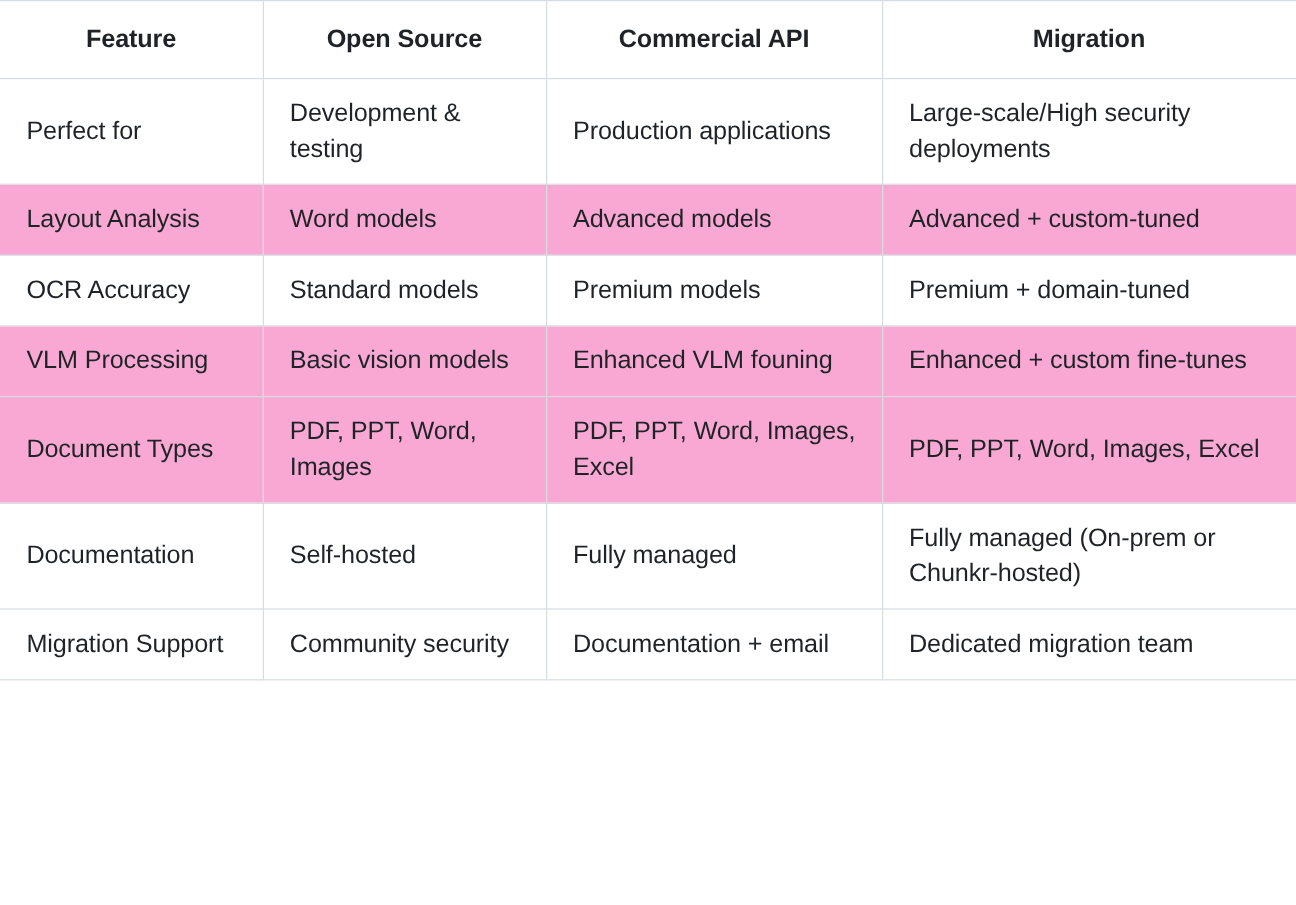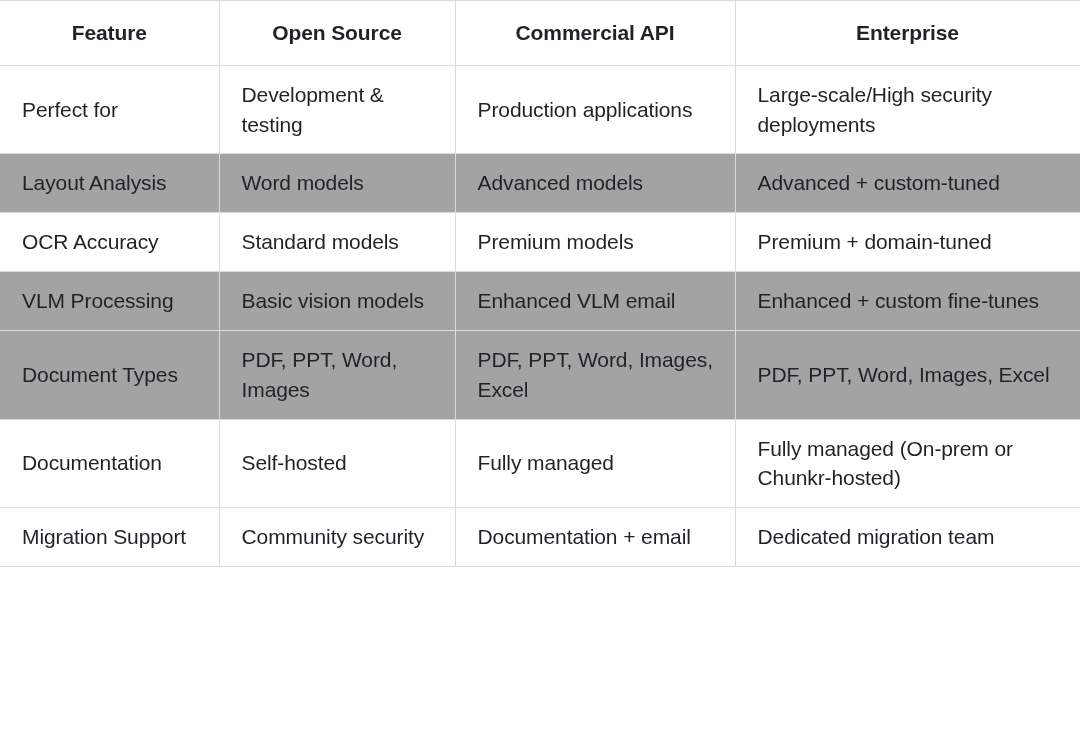--- a/index.html
+++ b/index.html
@@ -54,21 +54,21 @@
     font-weight: 700;
     text-align: center;
     padding: 17px 14px;
     font-size: 21px;
     height: 60px;
     box-sizing: border-box;
   }
 
   
   table.comparison tbody tr.row-odd  > td { background: #ffffff; }
-  table.comparison tbody tr.row-even > td { background: #a3a3a3; }
+  table.comparison tbody tr.row-even > td { background: #f9a8d4; }
 
   table.comparison td.cell-feature {
     font-weight: 400;
     padding: 14px 18px 14px 22px;
   }
   table.comparison td.cell-value {
     font-weight: 400;
     padding: 14px 16px 14px 22px;
   }
 
@@ -132,21 +132,21 @@
       <col class="c-feature">
       <col class="c-oss">
       <col class="c-api">
       <col class="c-ent">
     </colgroup>
     <thead>
       <tr>
         <th>Feature</th>
         <th>Open Source</th>
         <th>Commercial API</th>
-        <th>Enterprise</th>
+        <th>Migration</th>
       </tr>
     </thead>
     <tbody>
 
       <tr class="row-odd">
         <td class="cell-feature">Perfect for</td>
         <td class="cell-value">Development &amp; testing</td>
         <td class="cell-value">Production applications</td>
         <td class="cell-value">Large-scale/High security deployments</td>
       </tr>
@@ -161,21 +161,21 @@
       <tr class="row-odd">
         <td class="cell-feature">OCR Accuracy</td>
         <td class="cell-value">Standard models</td>
         <td class="cell-value">Premium models</td>
         <td class="cell-value">Premium + domain-tuned</td>
       </tr>
 
       <tr class="row-even">
         <td class="cell-feature">VLM Processing</td>
         <td class="cell-value">Basic vision models</td>
-        <td class="cell-value">Enhanced VLM email</td>
+        <td class="cell-value">Enhanced VLM founing</td>
         <td class="cell-value">Enhanced + custom fine-tunes</td>
       </tr>
 
 
       <tr class="row-even">
         <td class="cell-feature">Document Types</td>
         <td class="cell-value">PDF, PPT, Word, Images</td>
         <td class="cell-value">PDF, PPT, Word, Images, Excel</td>
         <td class="cell-value">PDF, PPT, Word, Images, Excel</td>
       </tr>

